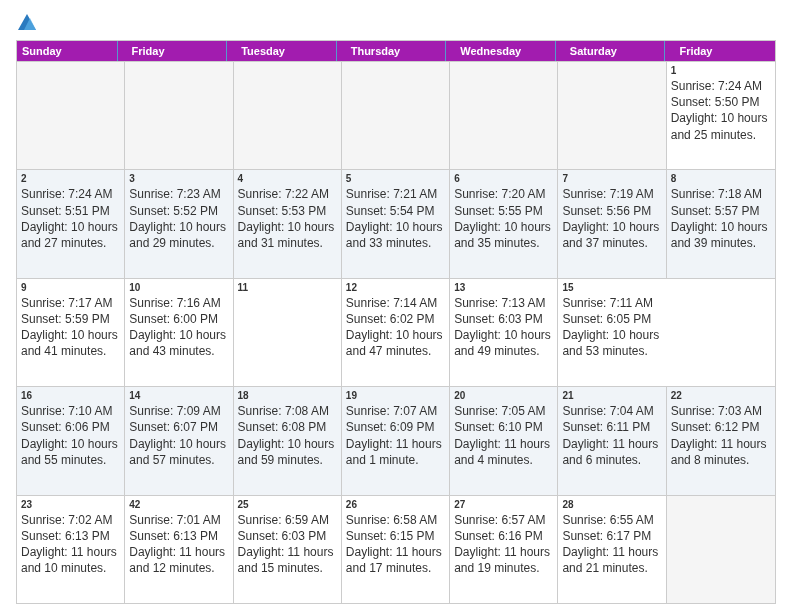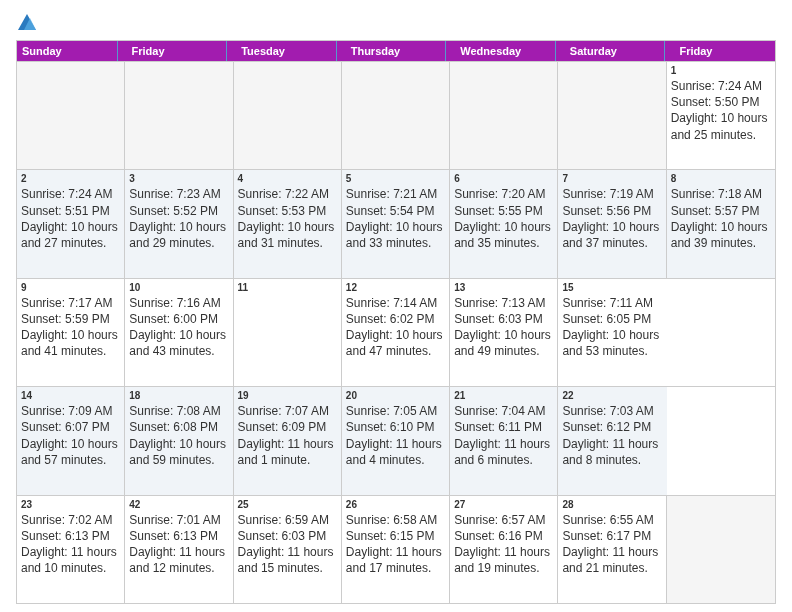--- a/index.html
+++ b/index.html
@@ -233,20 +233,26 @@
           </div>
           <div class="cal-cell">
             <div class="day-num">15</div>
             <div class="day-info">Sunrise: 7:11 AM
 Sunset: 6:05 PM
 Daylight: 10 hours and 53 minutes.</div>
           </div>
         </div>
         <div class="cal-row">
           <div class="cal-cell alt-row">
+            <div class="day-num">16</div>
+            <div class="day-info">Sunrise: 7:10 AM
+Sunset: 6:06 PM
+Daylight: 10 hours and 55 minutes.</div>
+          </div>
+          <div class="cal-cell alt-row">
             <div class="day-num">14</div>
             <div class="day-info">Sunrise: 7:09 AM
 Sunset: 6:07 PM
 Daylight: 10 hours and 57 minutes.</div>
           </div>
           <div class="cal-cell alt-row">
             <div class="day-num">18</div>
             <div class="day-info">Sunrise: 7:08 AM
 Sunset: 6:08 PM
 Daylight: 10 hours and 59 minutes.</div>

